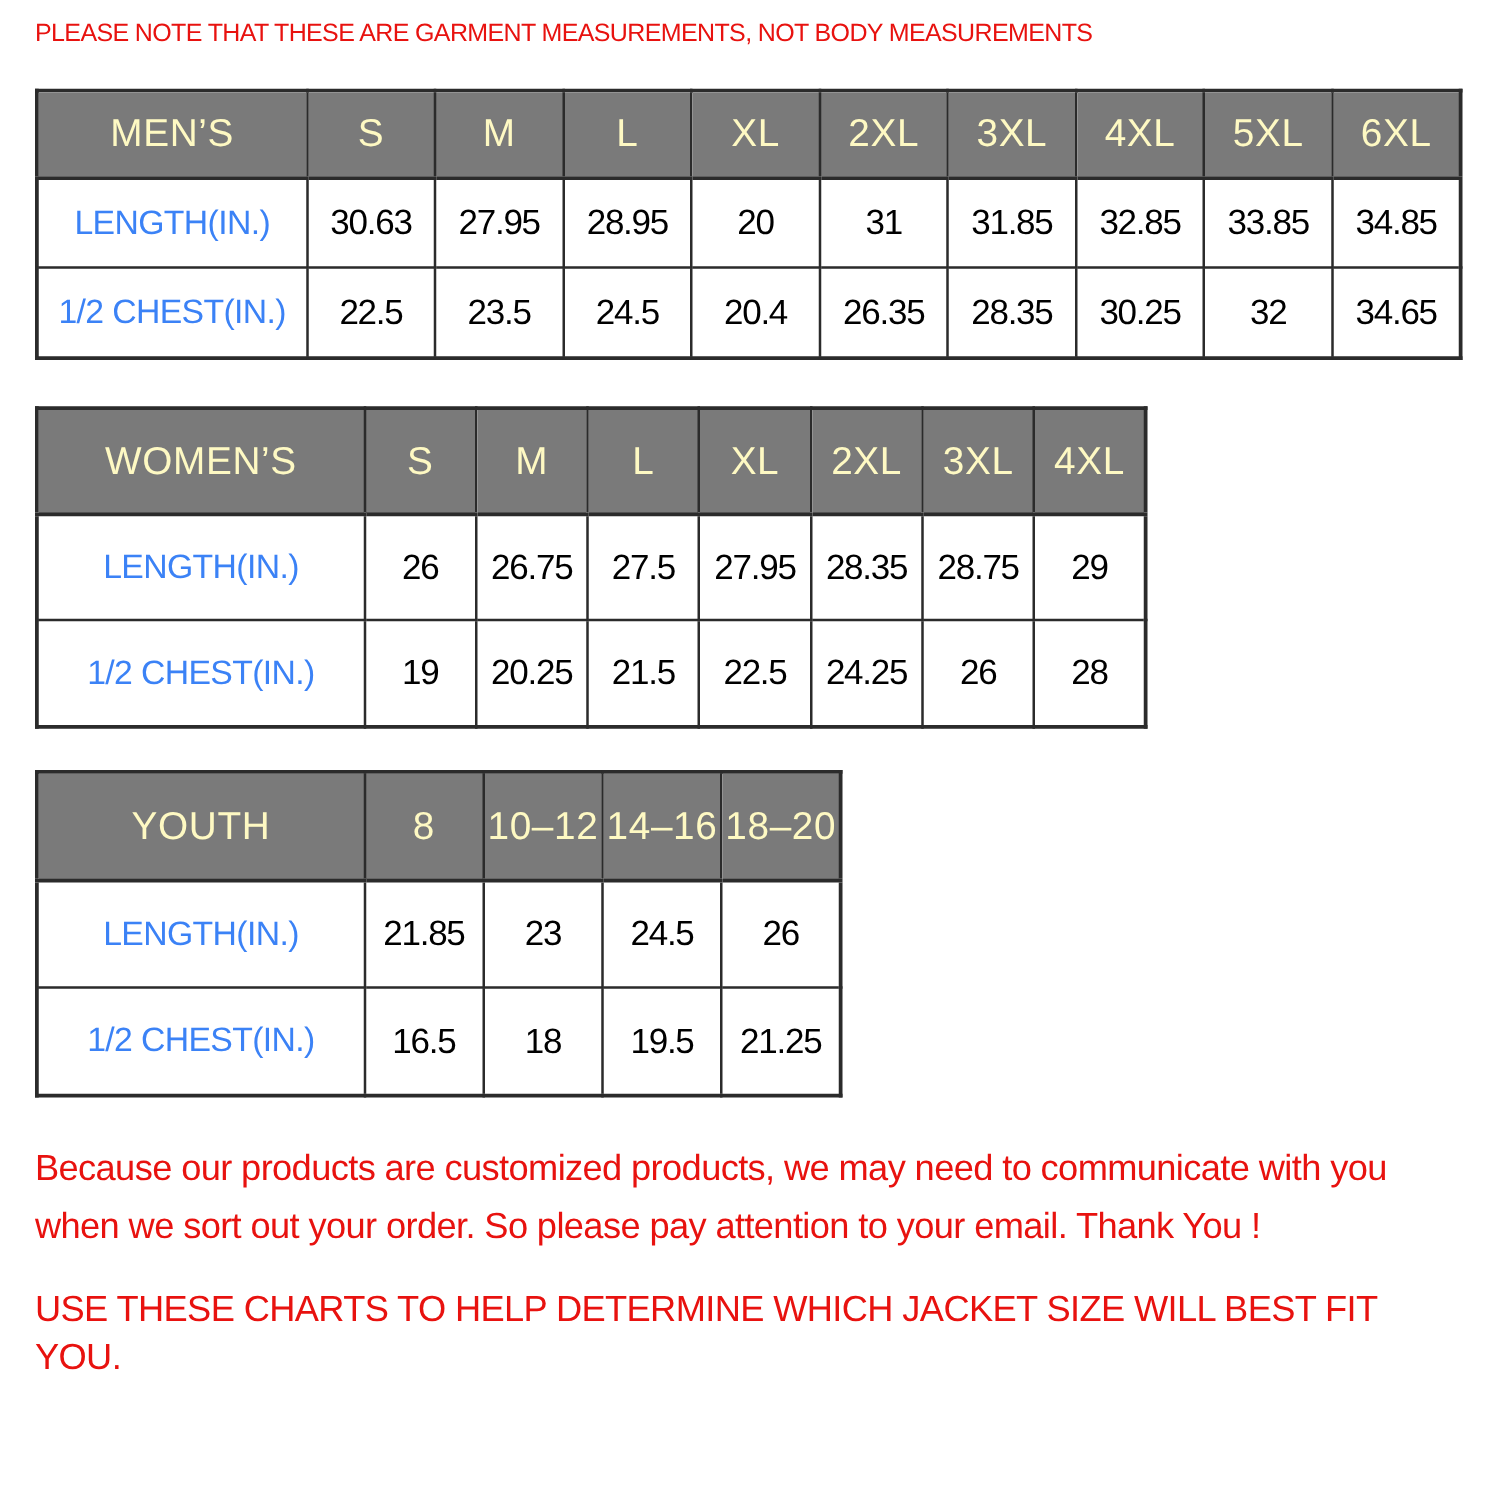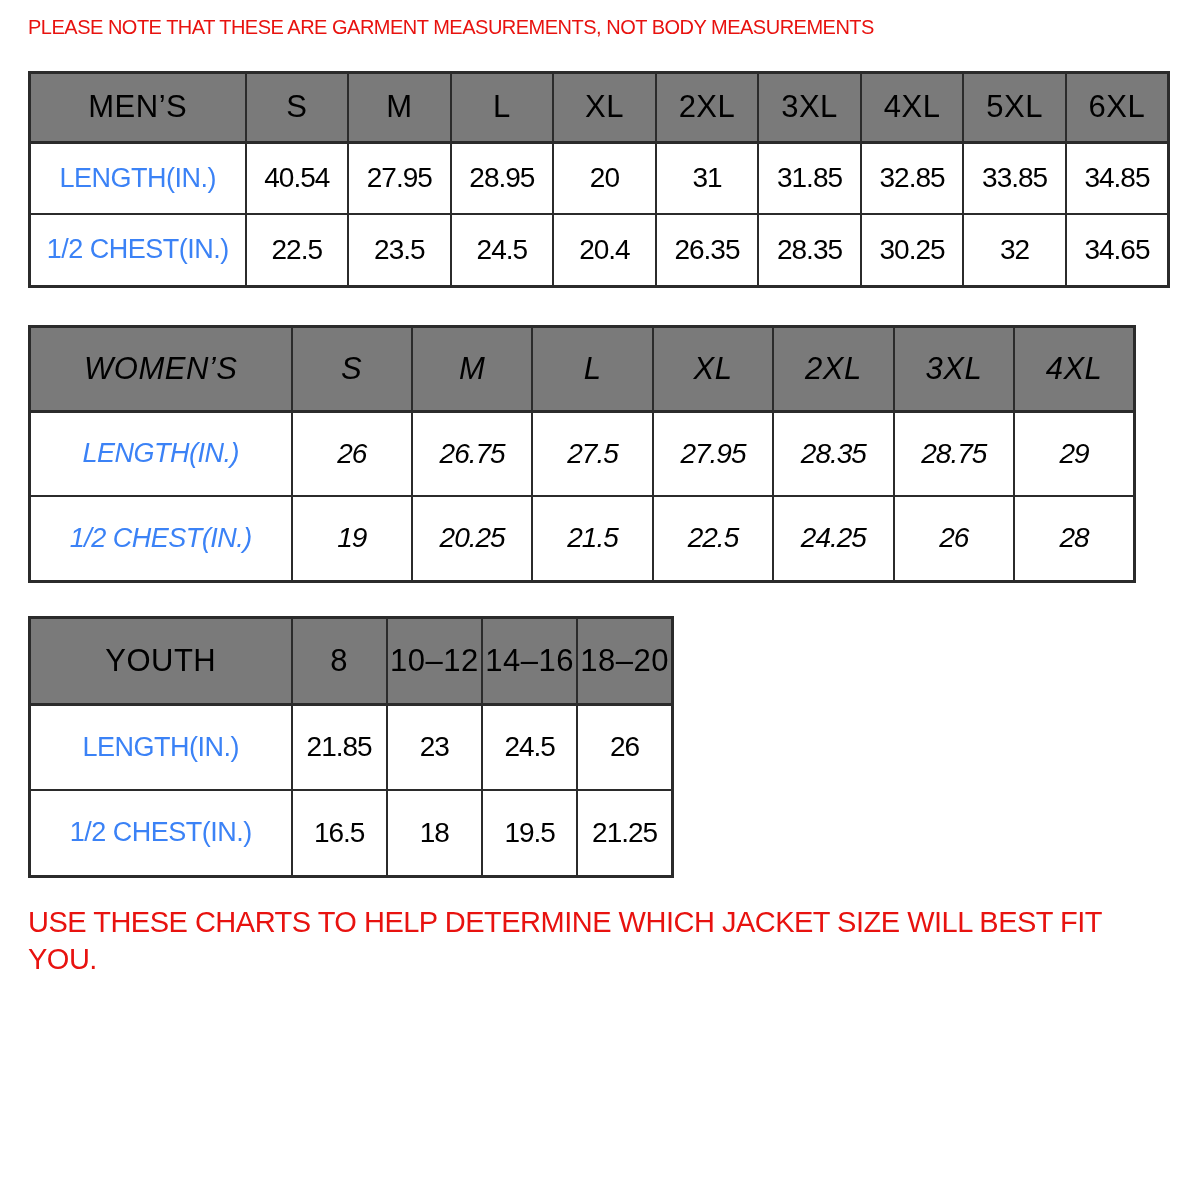--- a/index.html
+++ b/index.html
@@ -43,35 +43,35 @@
   }
   table.size-table th, table.size-table td {
     border: 2px solid #2b2b2b;
     text-align: center;
     vertical-align: middle;
     padding: 0;
     overflow: hidden;
   }
   .hdr {
     background: #7a7a7a;
-    color: #000000;
+    color: #fef9c3;
     font-weight: normal;
     font-size: 31px;
     letter-spacing: 0.5px;
     border-bottom-width: 3px !important;
   }
   .hdr-label { font-size: 31px; }
   .lbl { font-size: 27px; color: #3b82f6; letter-spacing: -0.5px; }
   .val { font-size: 28px; color: #000; letter-spacing: -1px; }
 
   .mens-table   { margin-top: 30px; width: 1142px; }
   .mens-table tr.head  > * { height: 70px; }
   .mens-table tr.data  > * { height: 72px; }
 
-  .womens-table { margin-top: 37px; width: 1108px; font-style: italic; }
+  .womens-table { margin-top: 37px; width: 890px; }
   .womens-table tr.head > * { height: 85px; }
   .womens-table tr.data > * { height: 85px; }
 
   .youth-table  { margin-top: 33px; width: 646px; }
   .youth-table tr.head > * { height: 87px; }
   .youth-table tr.data > * { height: 86px; }
 
   
   .footer-paragraph {
     margin-top: 34px;
@@ -119,21 +119,21 @@
       <th class="hdr">L</th>
       <th class="hdr">XL</th>
       <th class="hdr">2XL</th>
       <th class="hdr">3XL</th>
       <th class="hdr">4XL</th>
       <th class="hdr">5XL</th>
       <th class="hdr">6XL</th>
     </tr>
     <tr class="data">
       <td class="lbl">LENGTH(IN.)</td>
-      <td class="val">40.54</td>
+      <td class="val">30.63</td>
       <td class="val">27.95</td>
       <td class="val">28.95</td>
       <td class="val">20</td>
       <td class="val">31</td>
       <td class="val">31.85</td>
       <td class="val">32.85</td>
       <td class="val">33.85</td>
       <td class="val">34.85</td>
     </tr>
     <tr class="data">
@@ -222,15 +222,16 @@
     <tr class="data">
       <td class="lbl">1/2 CHEST(IN.)</td>
       <td class="val">16.5</td>
       <td class="val">18</td>
       <td class="val">19.5</td>
       <td class="val">21.25</td>
     </tr>
   </tbody>
     </table>
 
+  <div class="footer-paragraph">Because our products are customized products, we may need to communicate with you when we sort out your order. So please pay attention to your email. Thank You !</div>
   <div class="footer-advice">USE THESE CHARTS TO HELP DETERMINE WHICH JACKET SIZE WILL BEST FIT YOU.</div>
 
 </div>
 
 </body></html>

